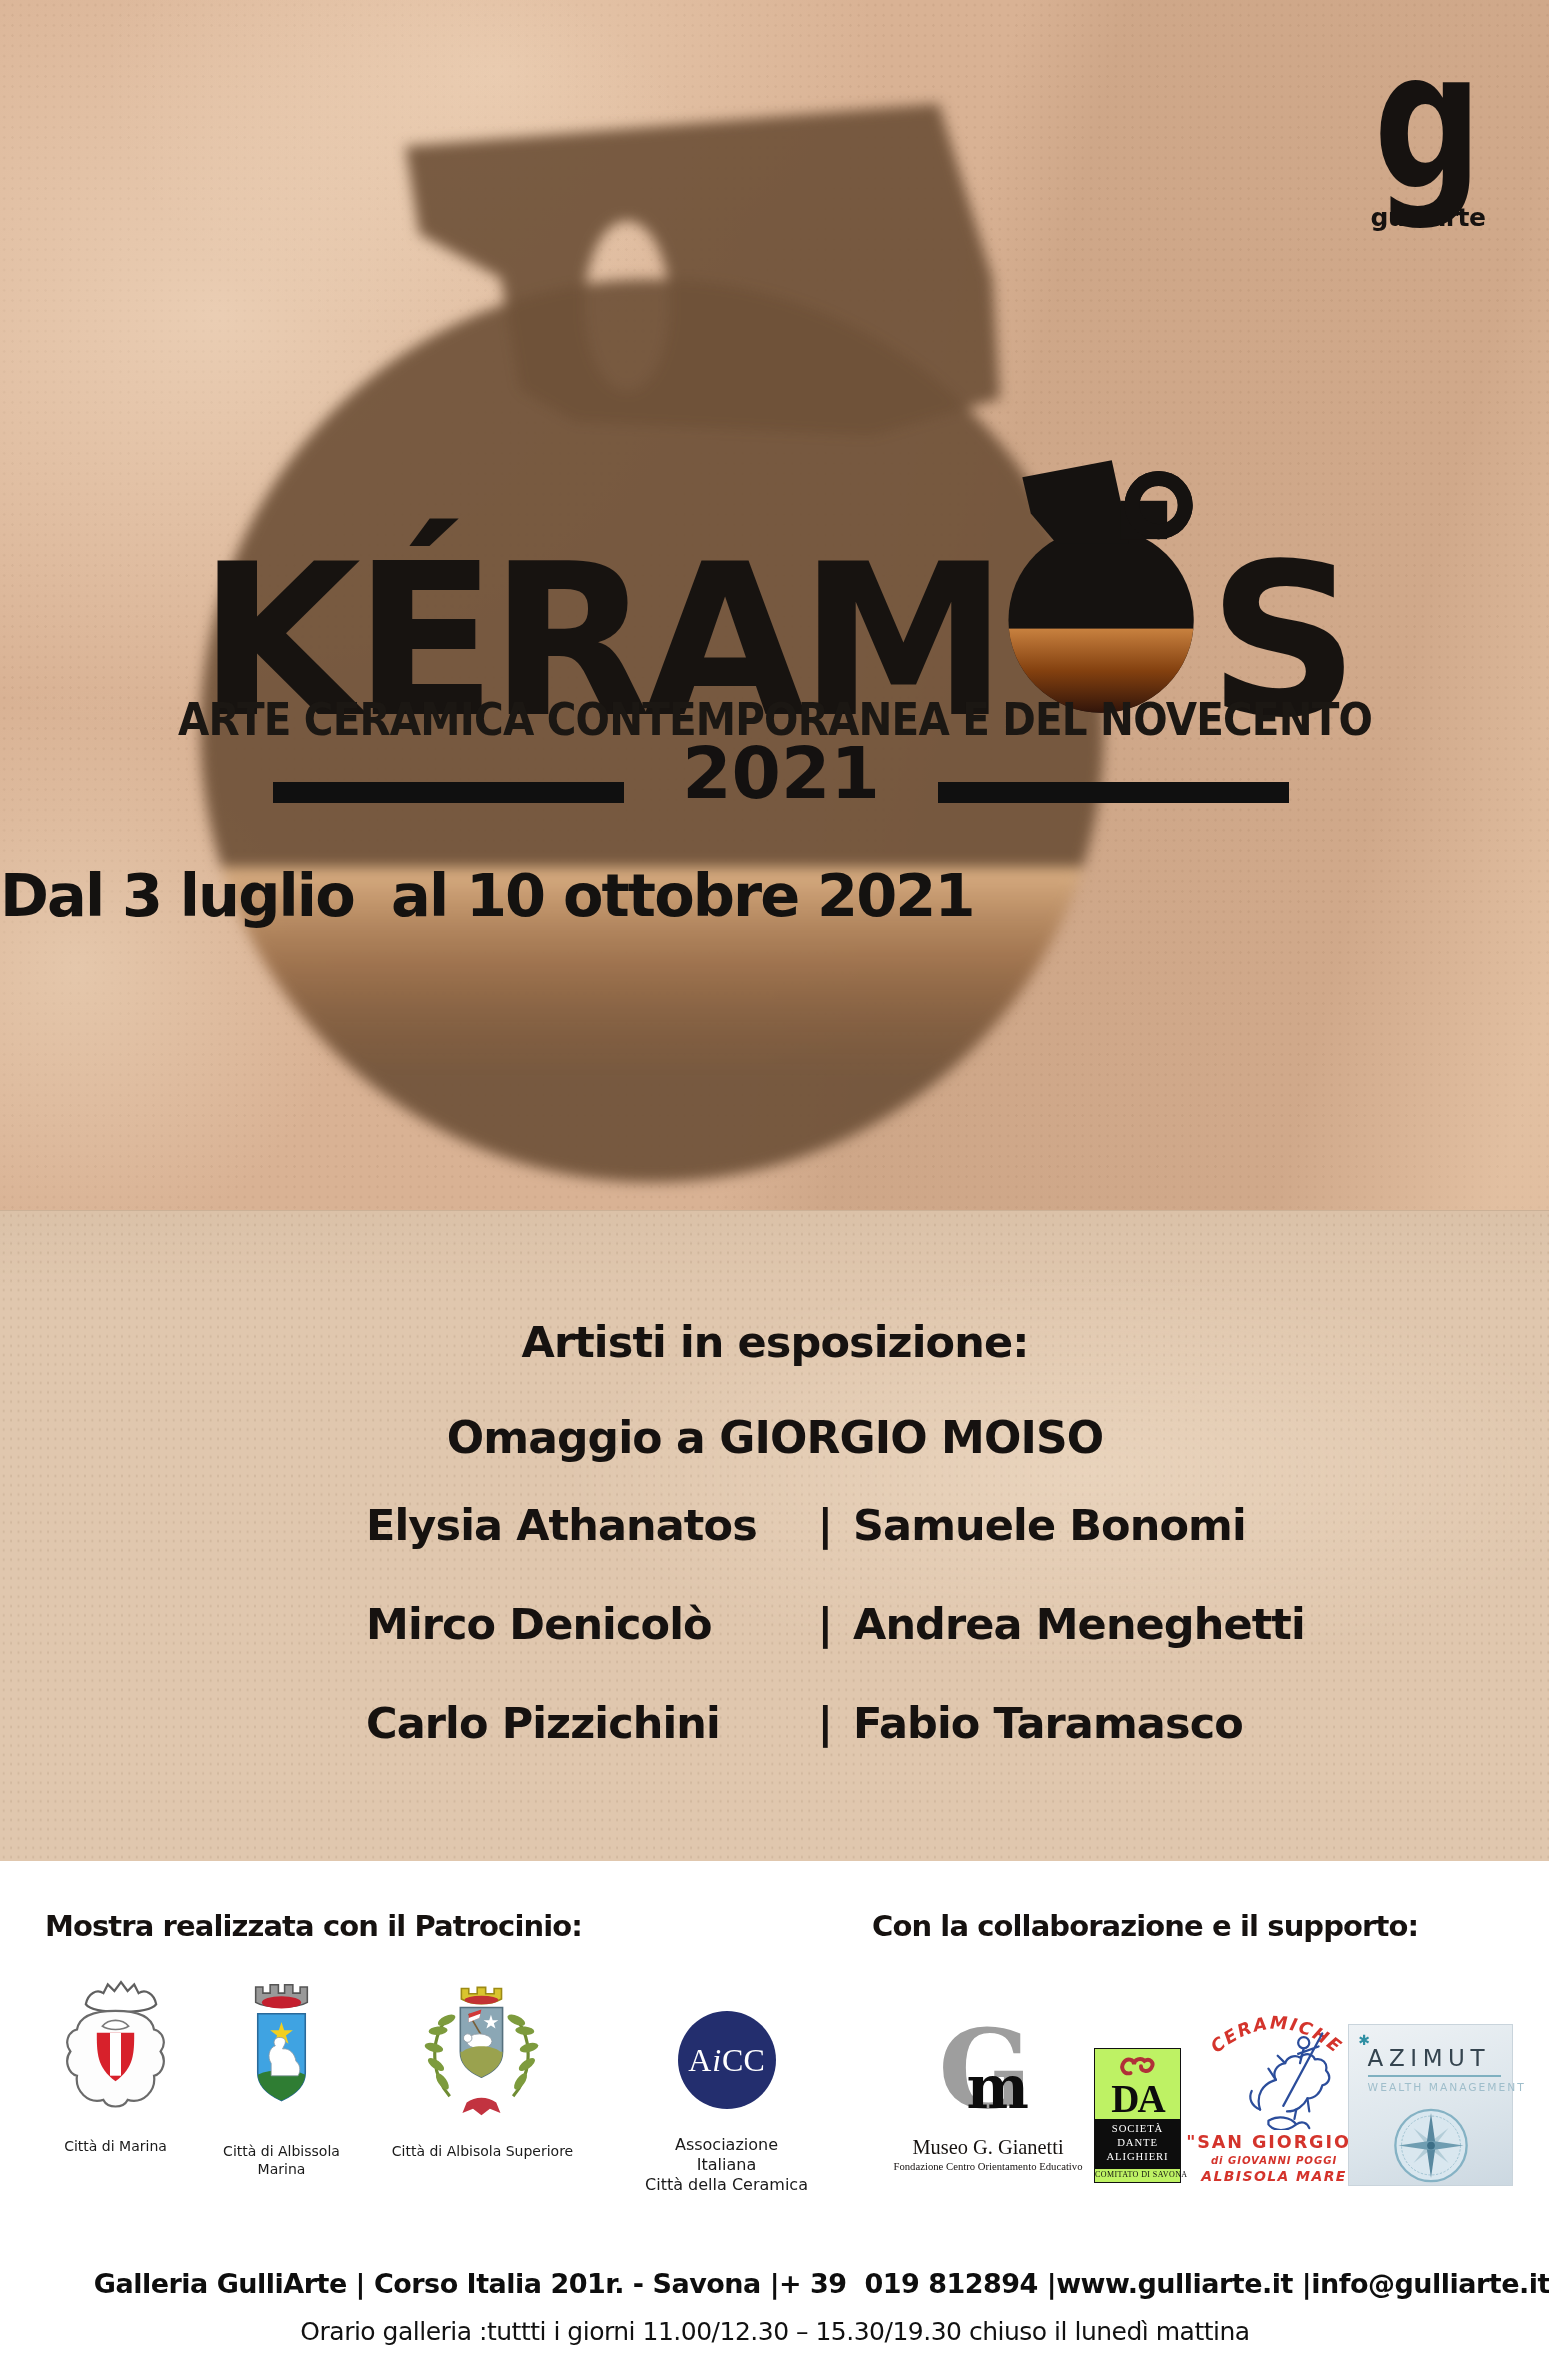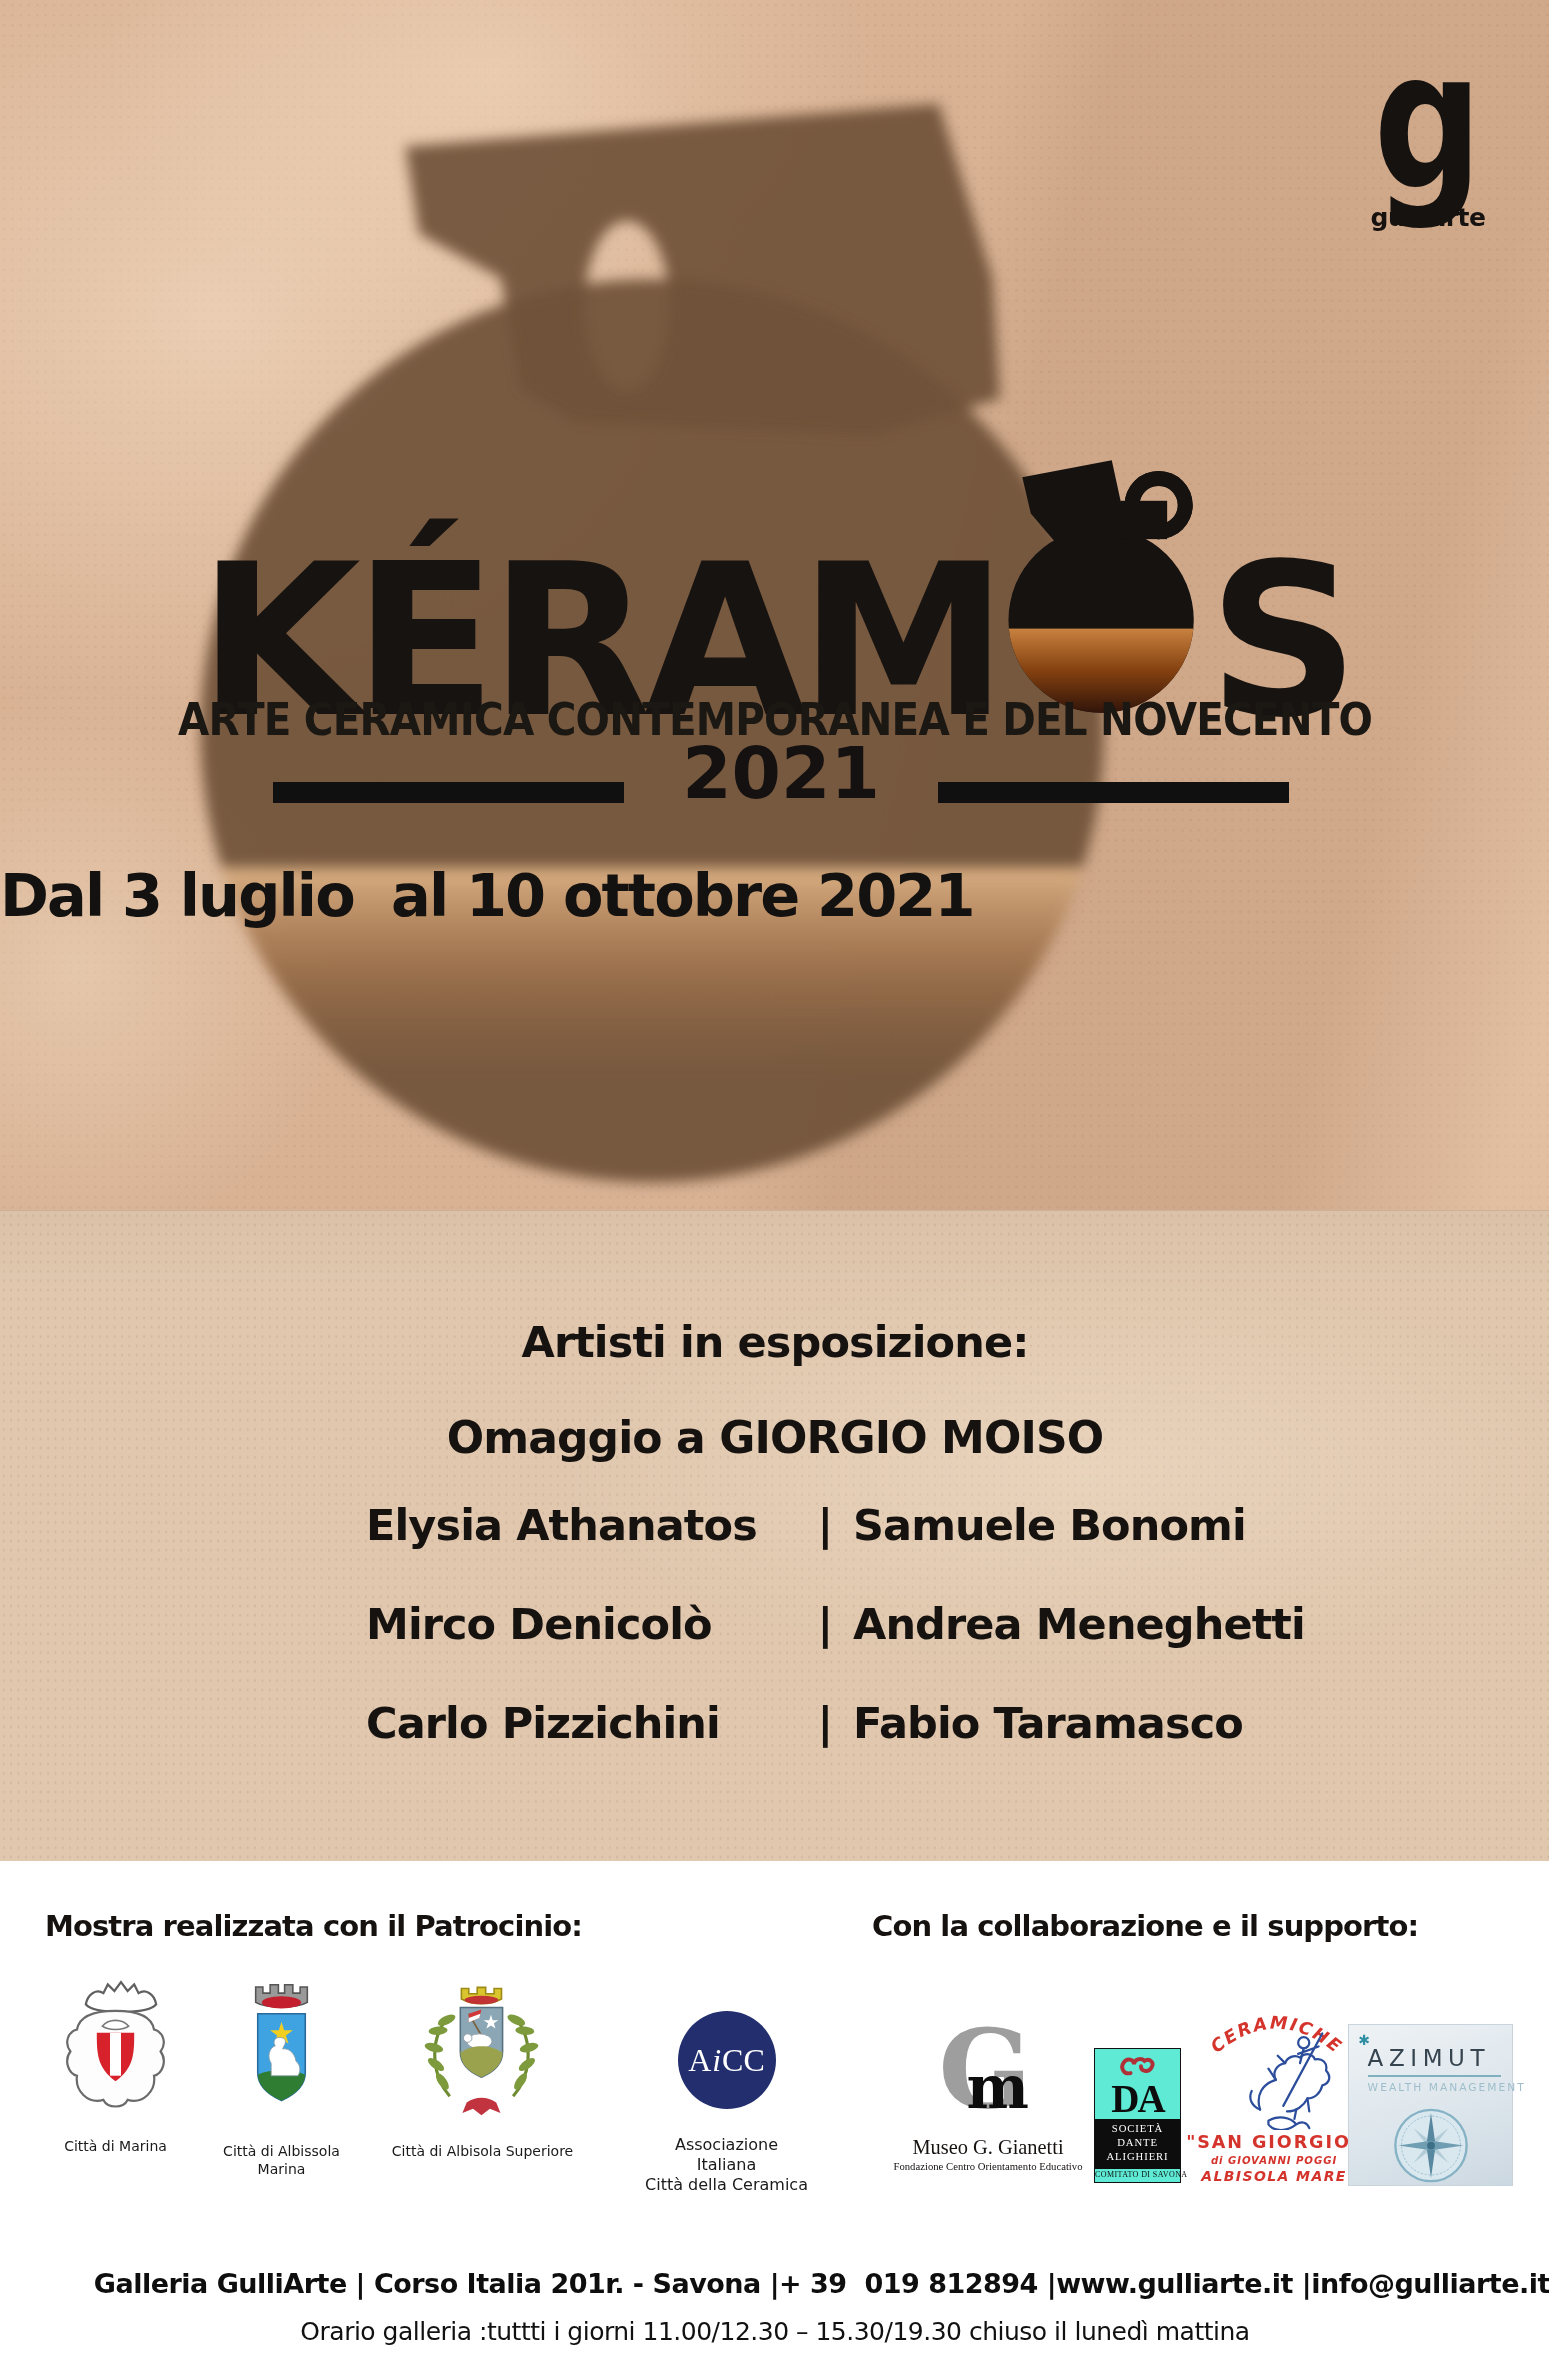--- a/index.html
+++ b/index.html
@@ -76,21 +76,21 @@
   .aicc-circle .mono-i{font-style:italic;margin:0 0.9px;}
 
   
   .gia-glyph{position:relative;width:121px;height:104px;font-family:"DejaVu Serif",serif;font-weight:bold;}
   .gia-g{position:absolute;left:11px;top:-11px;font-size:109px;color:#9e9e9e;line-height:1;}
   .gia-m{position:absolute;left:39px;top:32px;font-size:59px;color:#0d0d0d;line-height:1;}
   .gia-cap{font-family:"Liberation Serif",serif;font-size:20.4px;margin-top:5.6px;}
   .gia-sub{font-family:"Liberation Serif",serif;font-size:10.7px;margin-top:1px;}
 
   
-  .da-box{width:85px;border:1.9px solid #111;background:#5eead4;display:flex;flex-direction:column;}
+  .da-box{width:85px;border:1.9px solid #111;background:#bef264;display:flex;flex-direction:column;}
   .da-top{padding:4.6px 0 1.9px;display:flex;flex-direction:column;align-items:center;}
   .da-mono{font-family:"Liberation Serif",serif;font-size:39px;font-weight:bold;line-height:.95;
       letter-spacing:-1.9px;color:#0d0d0d;}
   .da-band{background:#0d0d0d;color:#fff;font-family:"Liberation Serif",serif;font-size:10.7px;
       letter-spacing:0.9px;text-align:center;padding:3.7px 0 4.6px;line-height:1.3;}
   .da-foot{font-family:"Liberation Serif",serif;font-size:8px;letter-spacing:0.4px;
       text-align:center;padding:1.9px 0 2.8px;color:#0d0d0d;white-space:nowrap;}
 
   
   .sg-card{width:158px;}

